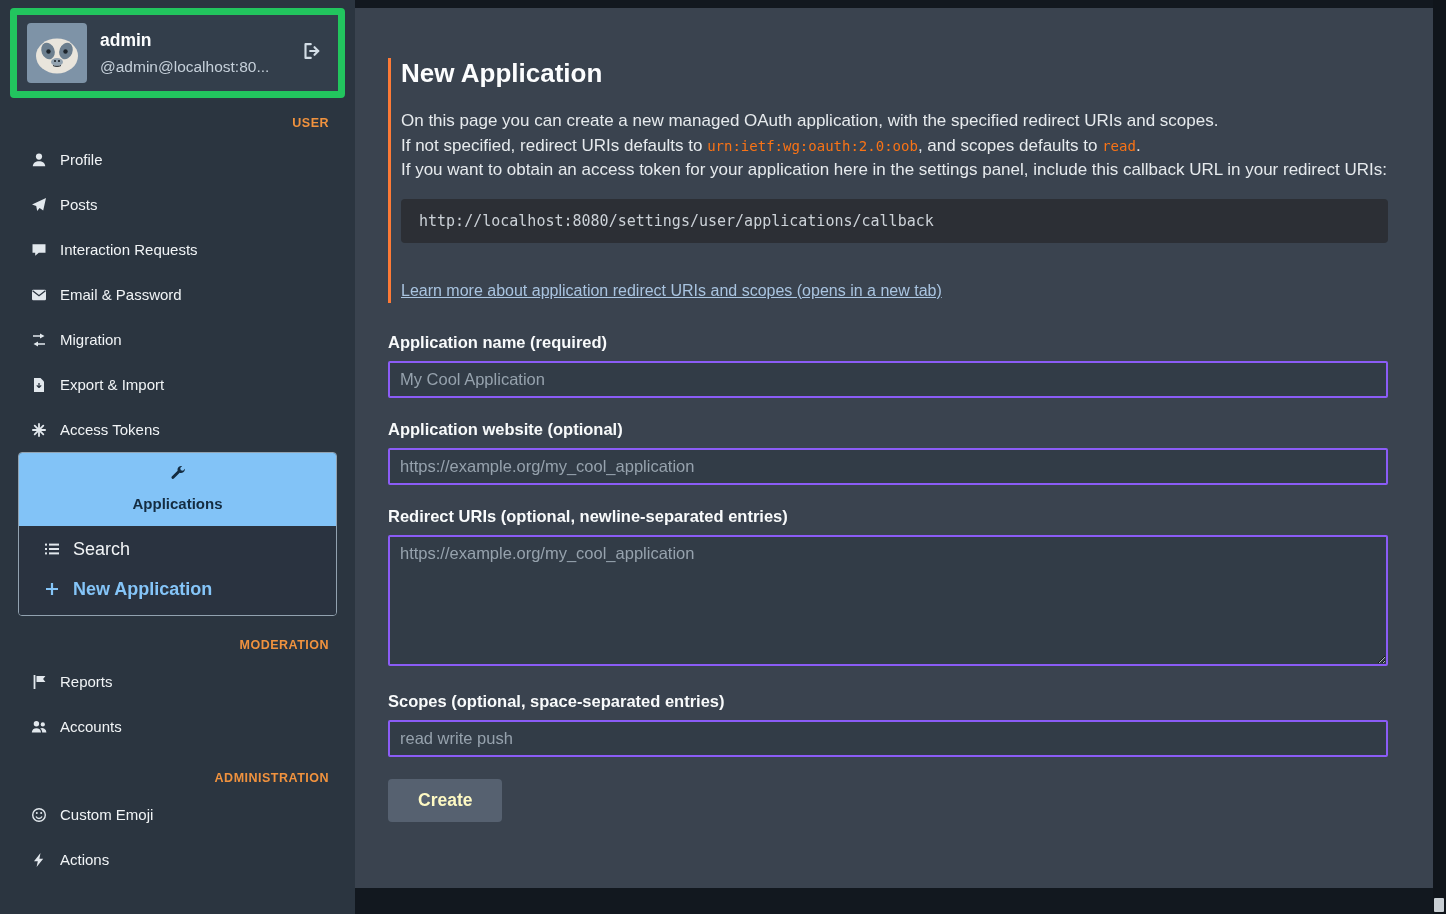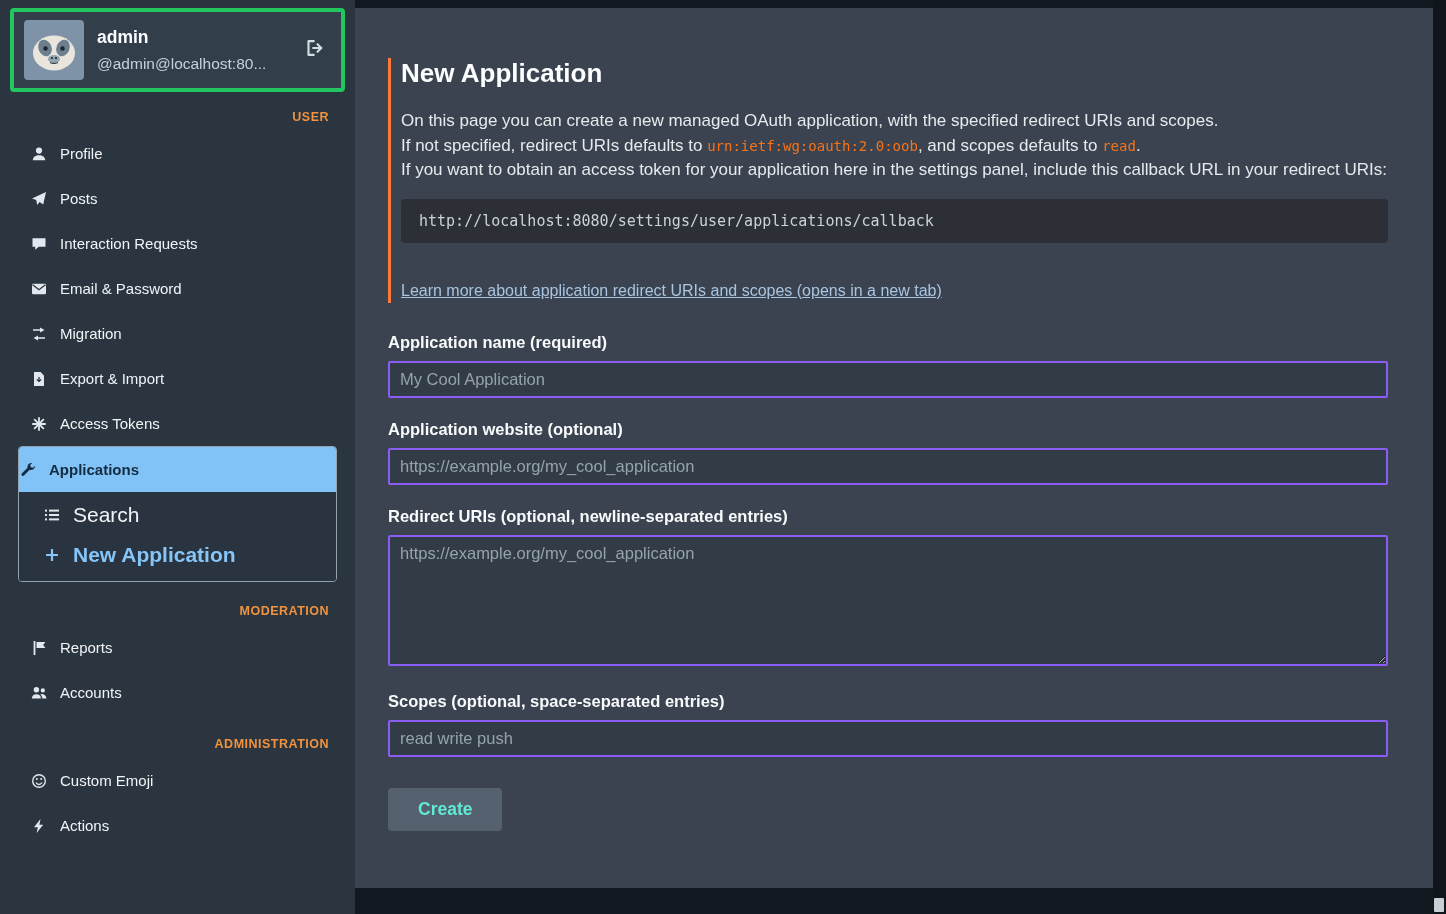--- a/index.html
+++ b/index.html
@@ -9,21 +9,21 @@
     font-family: "Liberation Sans", "DejaVu Sans", sans-serif;
     color: #e8ecef;
   }
   .app { display: flex; width: 1446px; height: 914px; position: relative; }
 
   
   .sidebar { width: 355px; flex: none; background: #2b3540; overflow: hidden; }
   .user-card {
     margin: 8px 10px 6px 10px;
     background: #333e4b;
-    border: 4px solid #22c55e;
+    border: 7px solid #22c55e;
     border-radius: 4px;
     padding: 8px 10px;
     display: flex; align-items: center; gap: 13px;
     cursor: pointer;
   }
   .avatar { width: 60px; height: 60px; border-radius: 4px; overflow: hidden; flex: none; }
   .user-meta { display: flex; flex-direction: column; gap: 7px; min-width: 0; }
   .user-name { font-weight: bold; font-size: 17.5px; color: #fbfcfd; }
   .user-handle { font-size: 15.5px; color: #c6d0da; white-space: nowrap; overflow: hidden; }
   .logout { margin-left: auto; color: #d3dde6; padding: 0 6px 0 0; cursor: pointer; }
@@ -43,28 +43,29 @@
   .icon { width: 18px; display: inline-flex; justify-content: center; align-items: center; color: #e2e8ed; flex: none; }
 
   .menu-group {
     margin: 0 18px;
     border: 1px solid #92a2b0;
     border-radius: 4px;
     overflow: hidden;
   }
   .menu-group .item.active {
     background: #82c3f7; color: #142c41; font-weight: bold;
-    padding-left: 0;
+    padding-left: 12px;
+    flex-direction: column;
   }
   .menu-group .item.active .icon { color: #142c41; }
   .submenu { background: #2a3340; padding: 3px 0 6px 0; }
   .subitem {
     display: flex; align-items: center; gap: 12px;
     padding: 10px 12px 10px 24px;
-    font-size: 21px; line-height: 20px; color: #f1f4f6; cursor: pointer;
+    font-size: 18px; line-height: 20px; color: #f1f4f6; cursor: pointer;
   }
   .subitem.current { color: #85c5f8; font-weight: bold; }
   .subitem.current .icon { color: #85c5f8; }
 
   
   .main-outer { flex: 1; background: #12181f; padding: 8px 13px 26px 0; }
   .panel {
     background: #3a434f; width: 100%; height: 100%;
     padding: 50px 45px 0 33px; overflow: hidden;
   }
@@ -103,24 +104,24 @@
     color: #e8ecef;
     font-family: "Liberation Sans", "DejaVu Sans", sans-serif;
     font-size: 16.5px;
     padding: 7px 10px;
     outline: none;
   }
   .field input[type="text"] { height: 37px; }
   .field textarea { height: 131px; resize: vertical; }
   .field ::placeholder { color: #96a2ad; opacity: 1; }
   .create-btn {
-    margin-top: 15px;
+    margin-top: 6px;
     background: #566170;
     border: none; border-radius: 4px;
-    color: #5eead4; font-weight: bold; font-size: 17.5px;
+    color: #fef9c3; font-weight: bold; font-size: 17.5px;
     font-family: "Liberation Sans", "DejaVu Sans", sans-serif;
     padding: 11px 30px; cursor: pointer;
   }
 
   
   .vtrack { position: absolute; top: 0; right: 0; width: 13px; height: 100%; background: #10151b; }
   .scroll-thumb {
     position: absolute; right: 2px; bottom: 2px;
     width: 10px; height: 14px; background: #c9cfd4; border-radius: 1px;
   }

